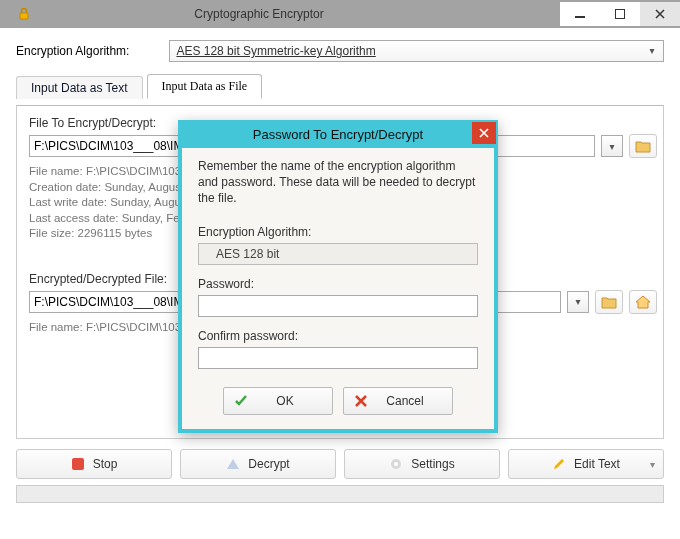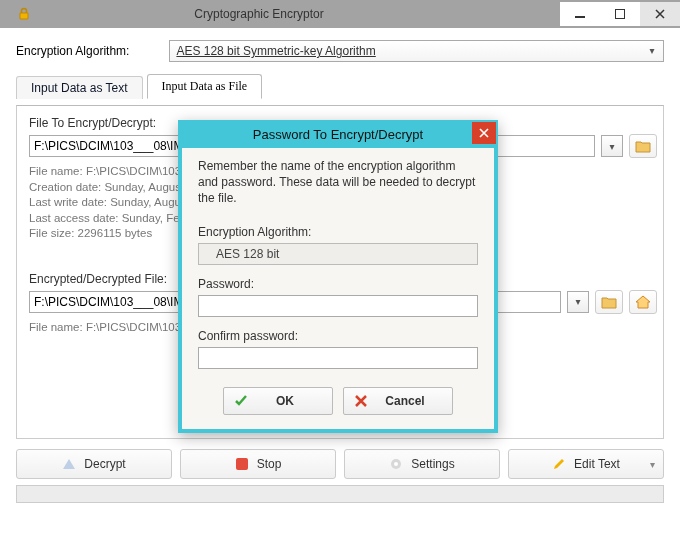--- a/index.html
+++ b/index.html
@@ -159,21 +159,21 @@
     font-size:12px;
   }
   .modal-body { padding:10px 16px 14px 16px;border-radius:25px; }
   .modal-msg { margin-bottom:18px;line-height:1.35; }
   .modal-body .field-label { margin: 6px 0 4px 0; }
   .modal-readonly {
     width:100%;height:22px;border:1px solid #bbb;
     background:#efeeeb;display:flex;align-items:center;
     padding:0 17px;color:#444;
   }
-  .btn-row { display:flex;gap:10px;justify-content:center;margin-top:18px;font-weight:bold; }
+  .btn-row { display:flex;gap:10px;justify-content:center;margin-top:18px; }
   .mbtn {
     width:110px;height:28px;
     border:1px solid #bbb;border-radius:2px;
     background:linear-gradient(#fdfdfd,#eee);
     display:flex;align-items:center;gap:10px;
     padding:0 10px;justify-content:flex-start;
   }
   .mbtn span.lbl { flex:1;text-align:center;margin-left:-10px; }
   
   svg { display:block; }
@@ -257,30 +257,30 @@
         </svg>
     </div>
   </div>
   <div class="info-block">
     <div>File name: F:\PICS\DCIM\103_</div>
   </div>
 </div>
 
 <div class="toolbar">
   <div class="tbtn">
+    <svg width="14" height="14">
+        <rect x="1" y="1" width="12" height="12" rx="2" fill="#e34b3d"></rect>
+      </svg>
+    <span>Stop</span>
+  </div>
+  <div class="tbtn">
     <svg width="14" height="14" viewBox="0 0 14 14">
         <path fill="#bfcfe6" d="M7 2l6 10H1z"></path>
       </svg>
     <span>Decrypt</span>
-  </div>
-  <div class="tbtn">
-    <svg width="14" height="14">
-        <rect x="1" y="1" width="12" height="12" rx="2" fill="#e34b3d"></rect>
-      </svg>
-    <span>Stop</span>
   </div>
   <div class="tbtn">
     <svg width="14" height="14" viewBox="0 0 14 14">
         <circle cx="7" cy="7" r="5" fill="#d8d8d8"></circle>
         <circle cx="7" cy="7" r="2" fill="#fff"></circle>
       </svg>
     <span>Settings</span>
   </div>
   <div class="tbtn">
     <svg width="14" height="14" viewBox="0 0 14 14">

